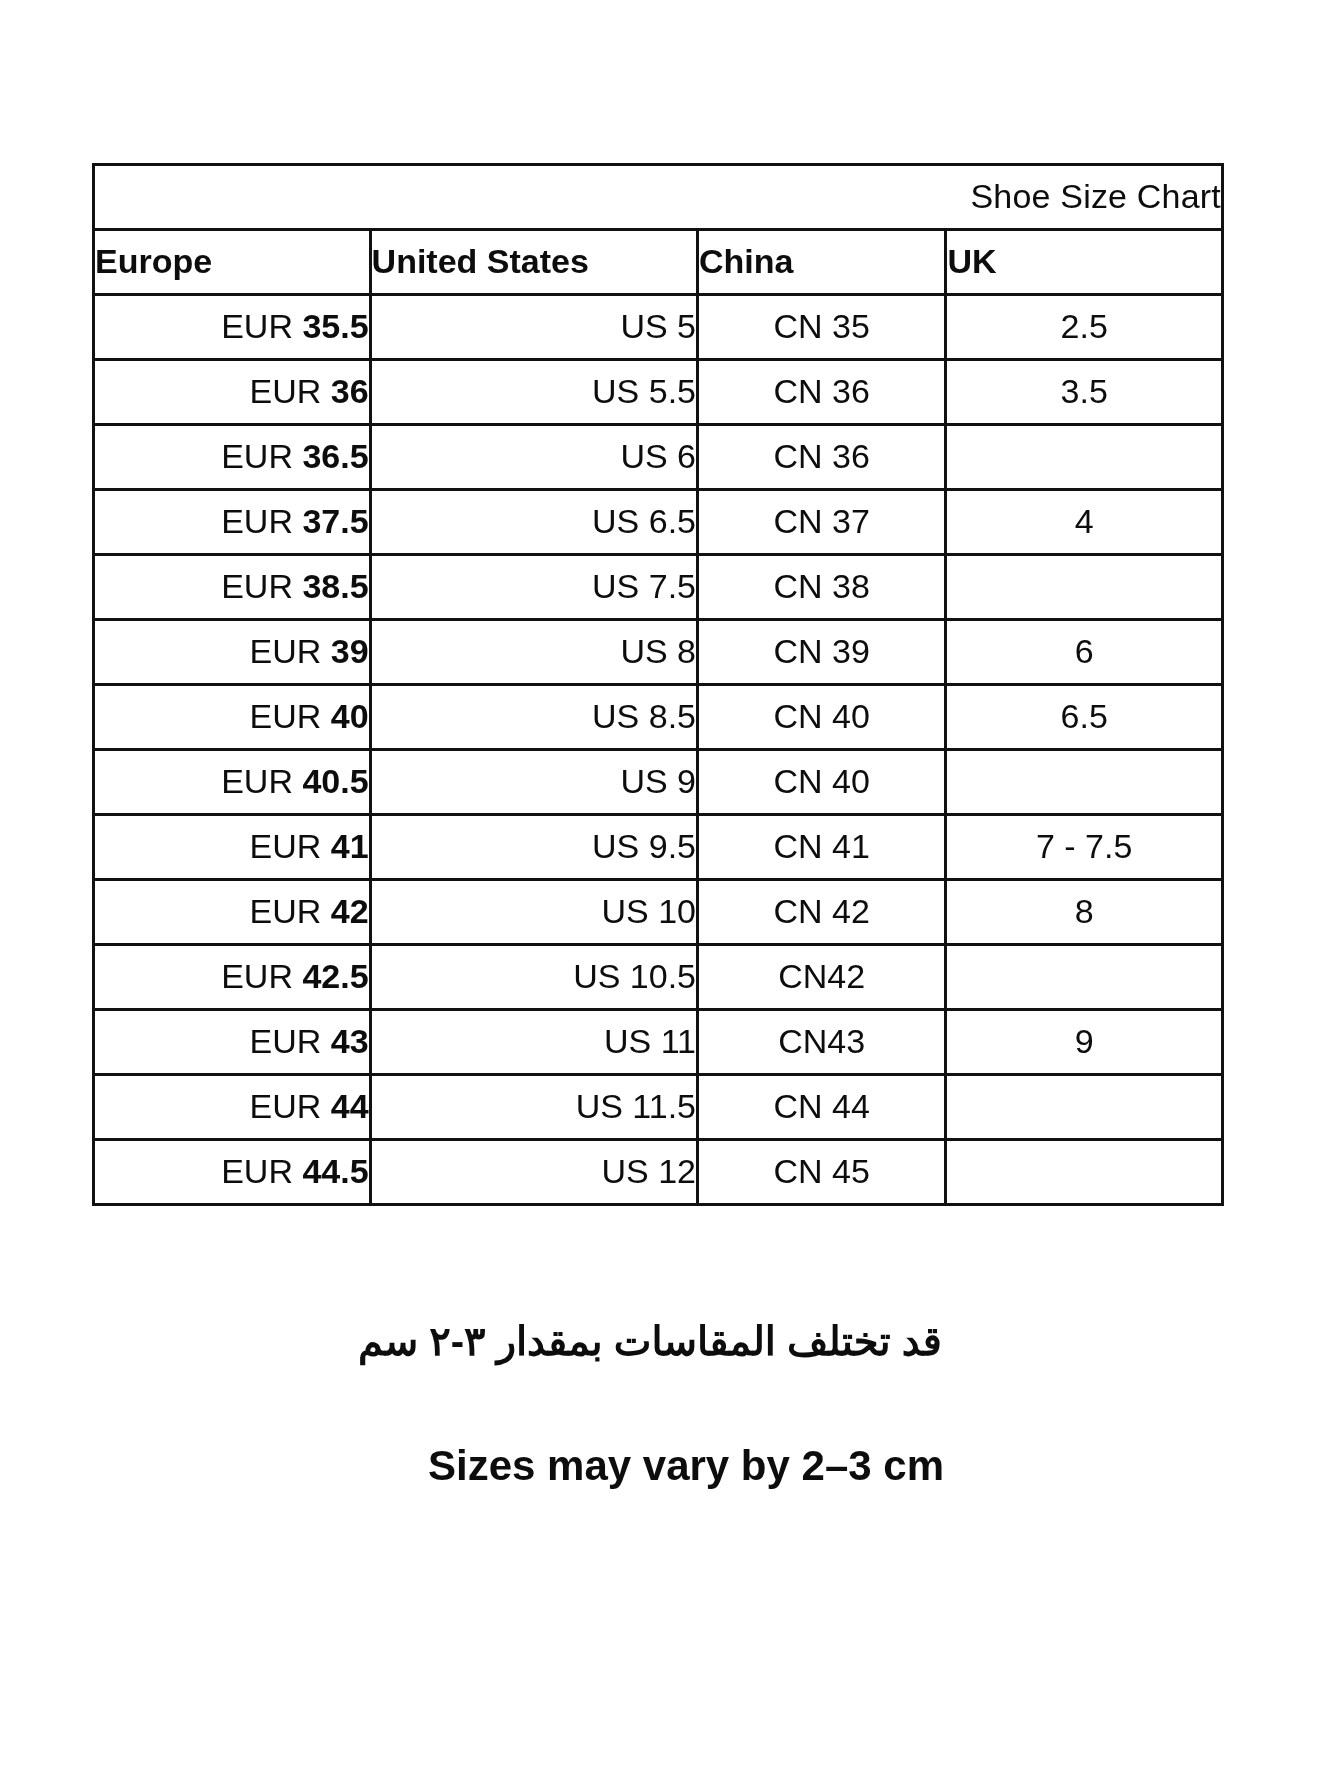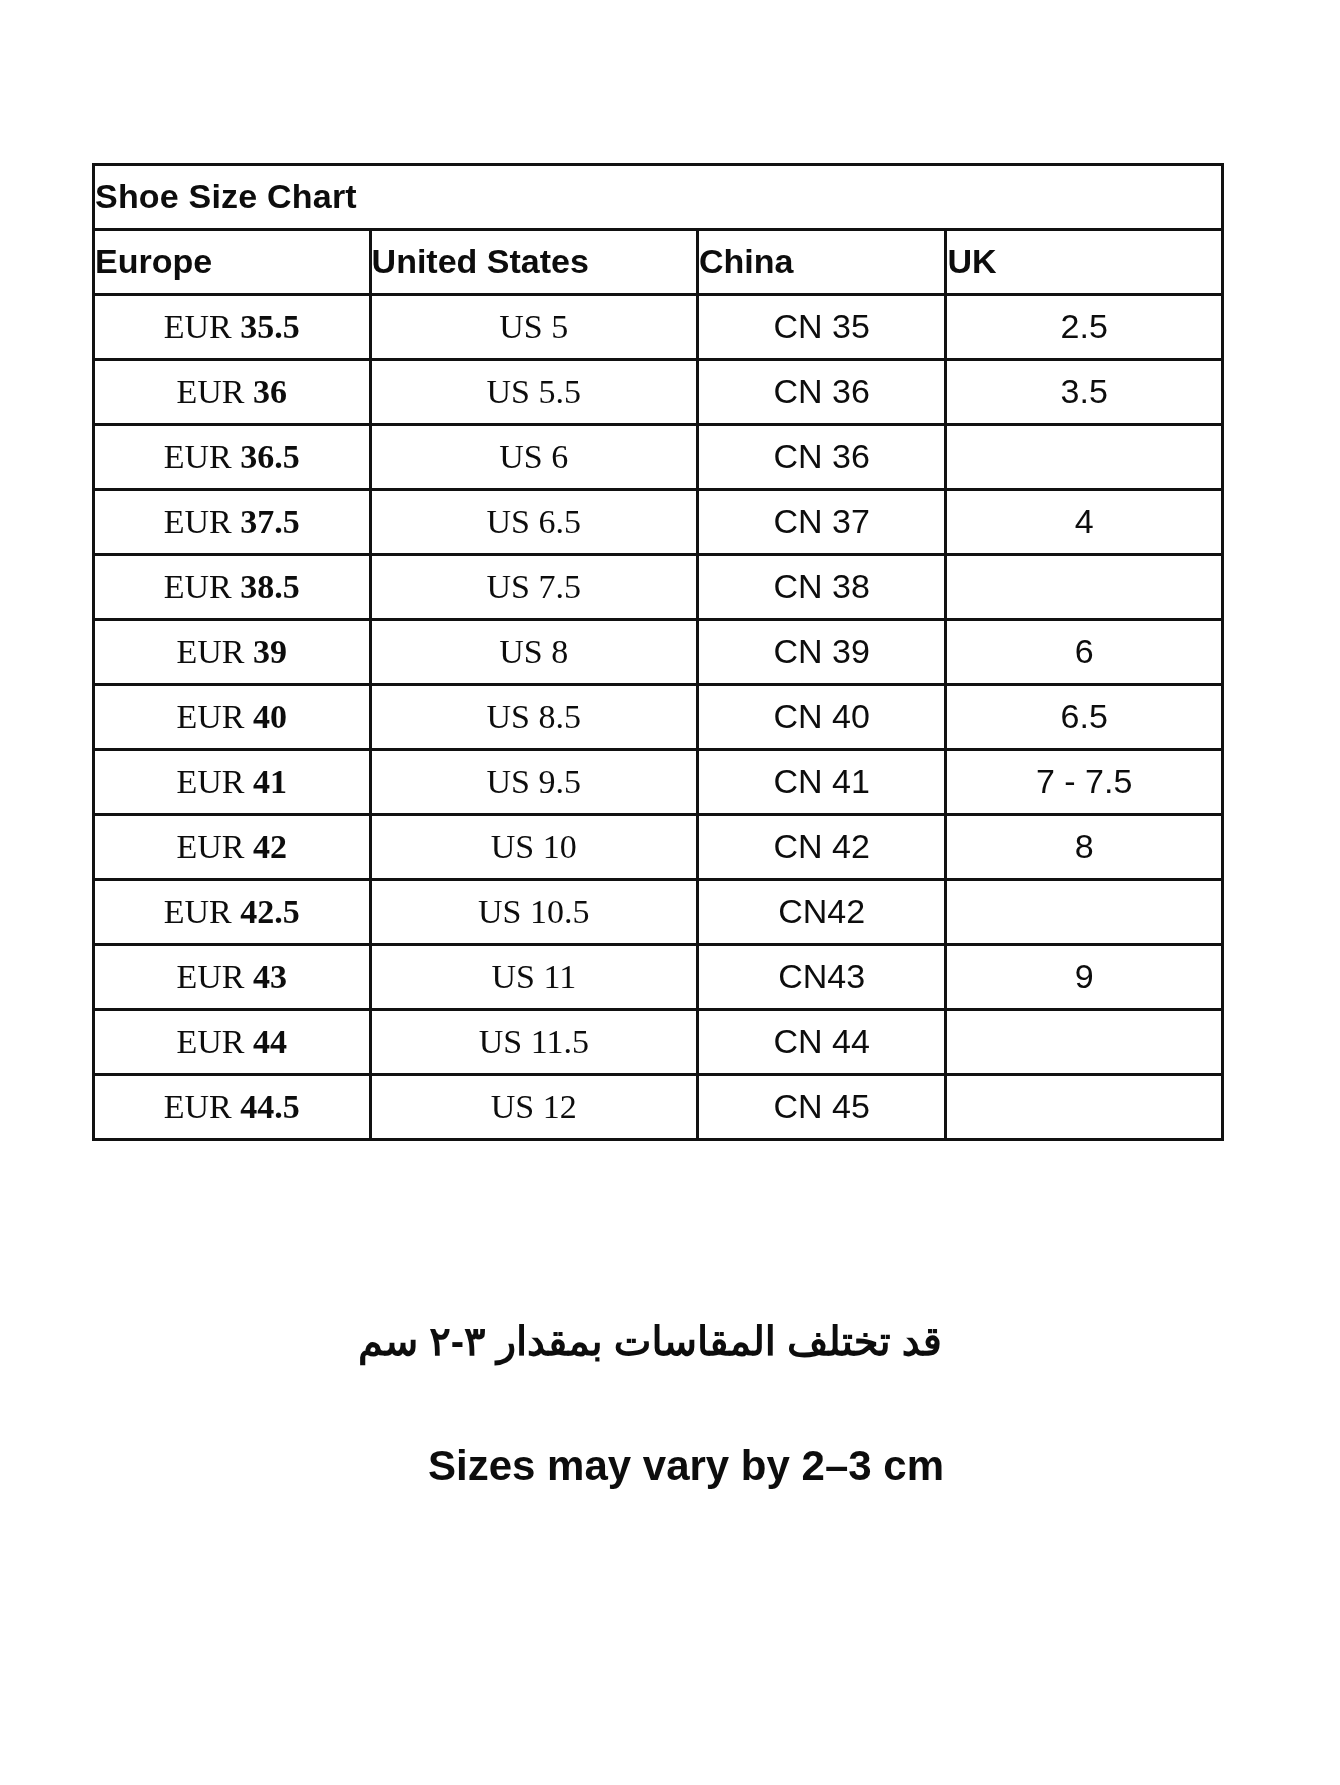--- a/index.html
+++ b/index.html
@@ -35,38 +35,37 @@
   }
   table.size-chart td, table.size-chart th {
     border: 3px solid #111;
     padding: 0;
     height: 62px;
     font-size: 34px;
     line-height: 1.05;
     vertical-align: middle;
   }
   .title-cell {
-    text-align: left;
-    font-weight: bold;
+    text-align: right;
+    font-weight: normal;
     font-size: 35px;
     height: 68px;
     letter-spacing: 0.2px;
     margin-top: 12px;
   }
   .head-cell {
     text-align: left;
     font-weight: bold;
     font-size: 36px;
     height: 70px;
   }
   .cell-left {
-    text-align: center;
+    text-align: right;
     padding-left: 18px;
     font-size: 36px;
-    font-family: Liberation Serif, serif;
   }
   .cell-center {
     text-align: center;
     font-size: 36px;
     margin-top: 18px;
   }
   .cell-left .pre, .cell-center .pre {
     font-weight: normal;
   }
   .cell-left .num {
@@ -159,20 +158,26 @@
             <td class="cell-center">CN 39</td>
             <td class="cell-center">6</td>
           </tr>
           <tr>
             <td class="cell-left"><span class="pre">EUR</span> <span class="num">40</span></td>
             <td class="cell-left">US 8.5</td>
             <td class="cell-center">CN 40</td>
             <td class="cell-center">6.5</td>
           </tr>
           <tr>
+            <td class="cell-left"><span class="pre">EUR</span> <span class="num">40.5</span></td>
+            <td class="cell-left">US 9</td>
+            <td class="cell-center">CN 40</td>
+            <td class="cell-center"></td>
+          </tr>
+          <tr>
             <td class="cell-left"><span class="pre">EUR</span> <span class="num">41</span></td>
             <td class="cell-left">US 9.5</td>
             <td class="cell-center">CN 41</td>
             <td class="cell-center">7 - 7.5</td>
           </tr>
           <tr>
             <td class="cell-left"><span class="pre">EUR</span> <span class="num">42</span></td>
             <td class="cell-left">US 10</td>
             <td class="cell-center">CN 42</td>
             <td class="cell-center">8</td>

